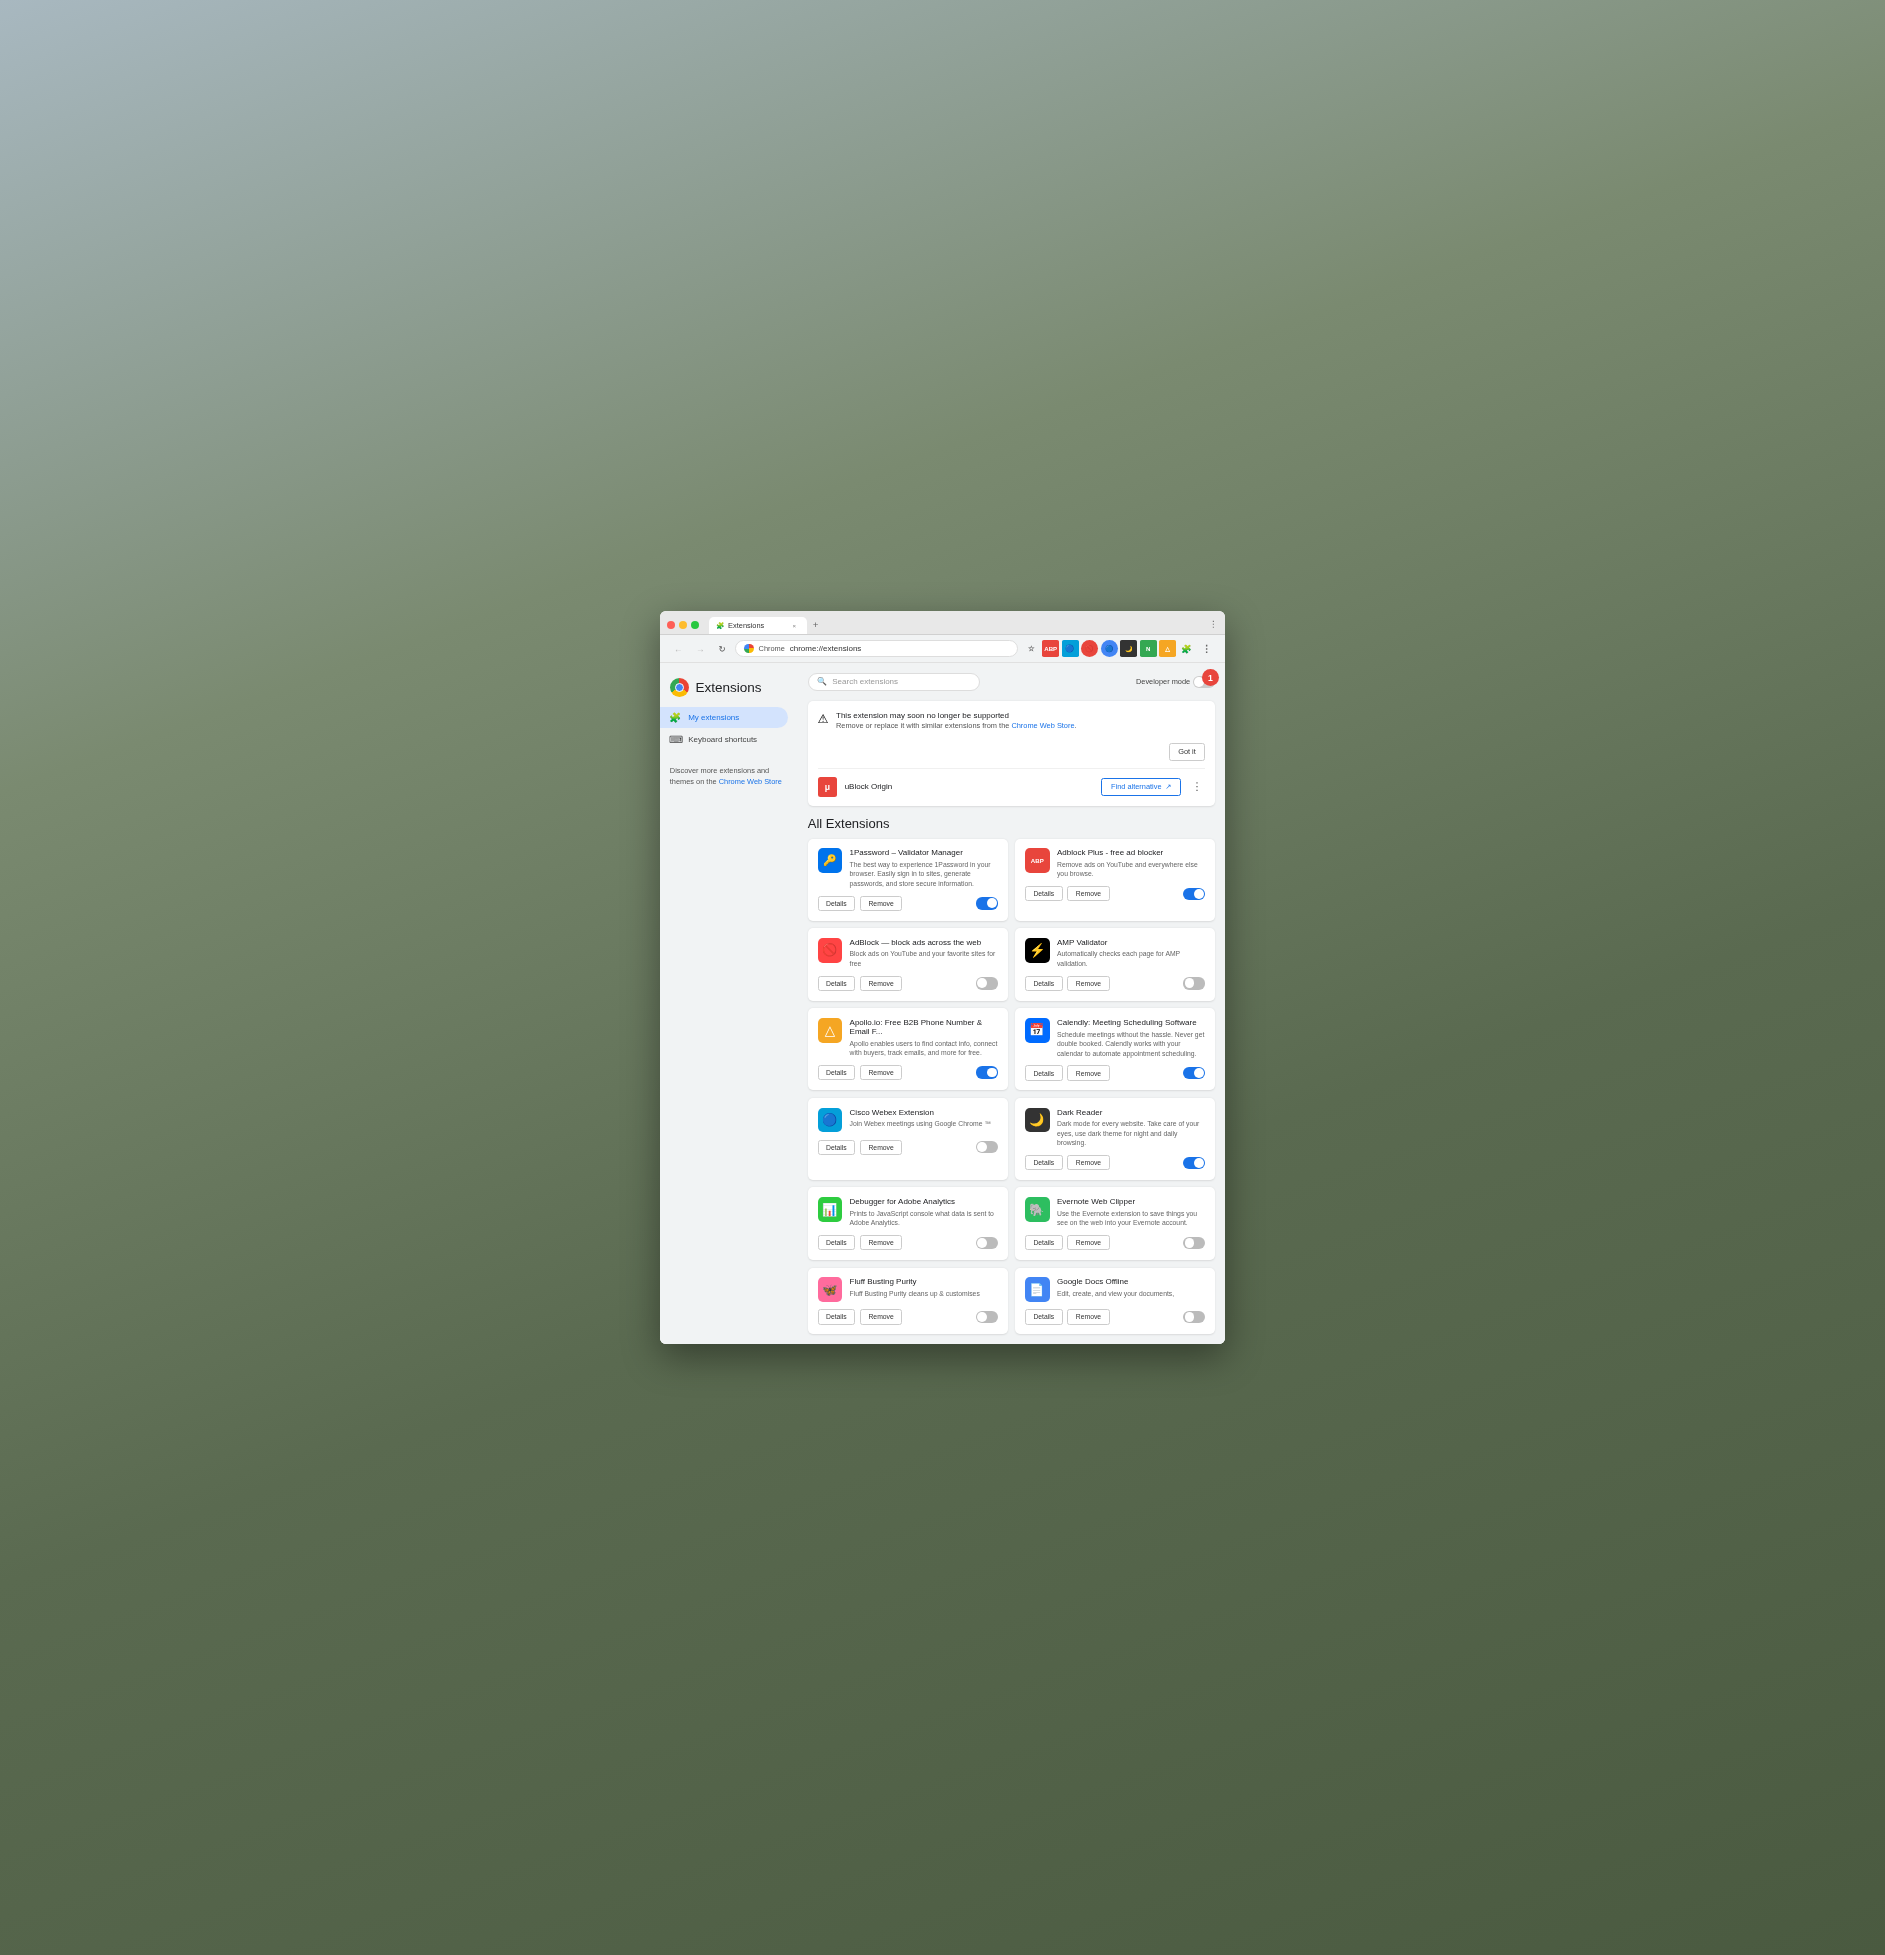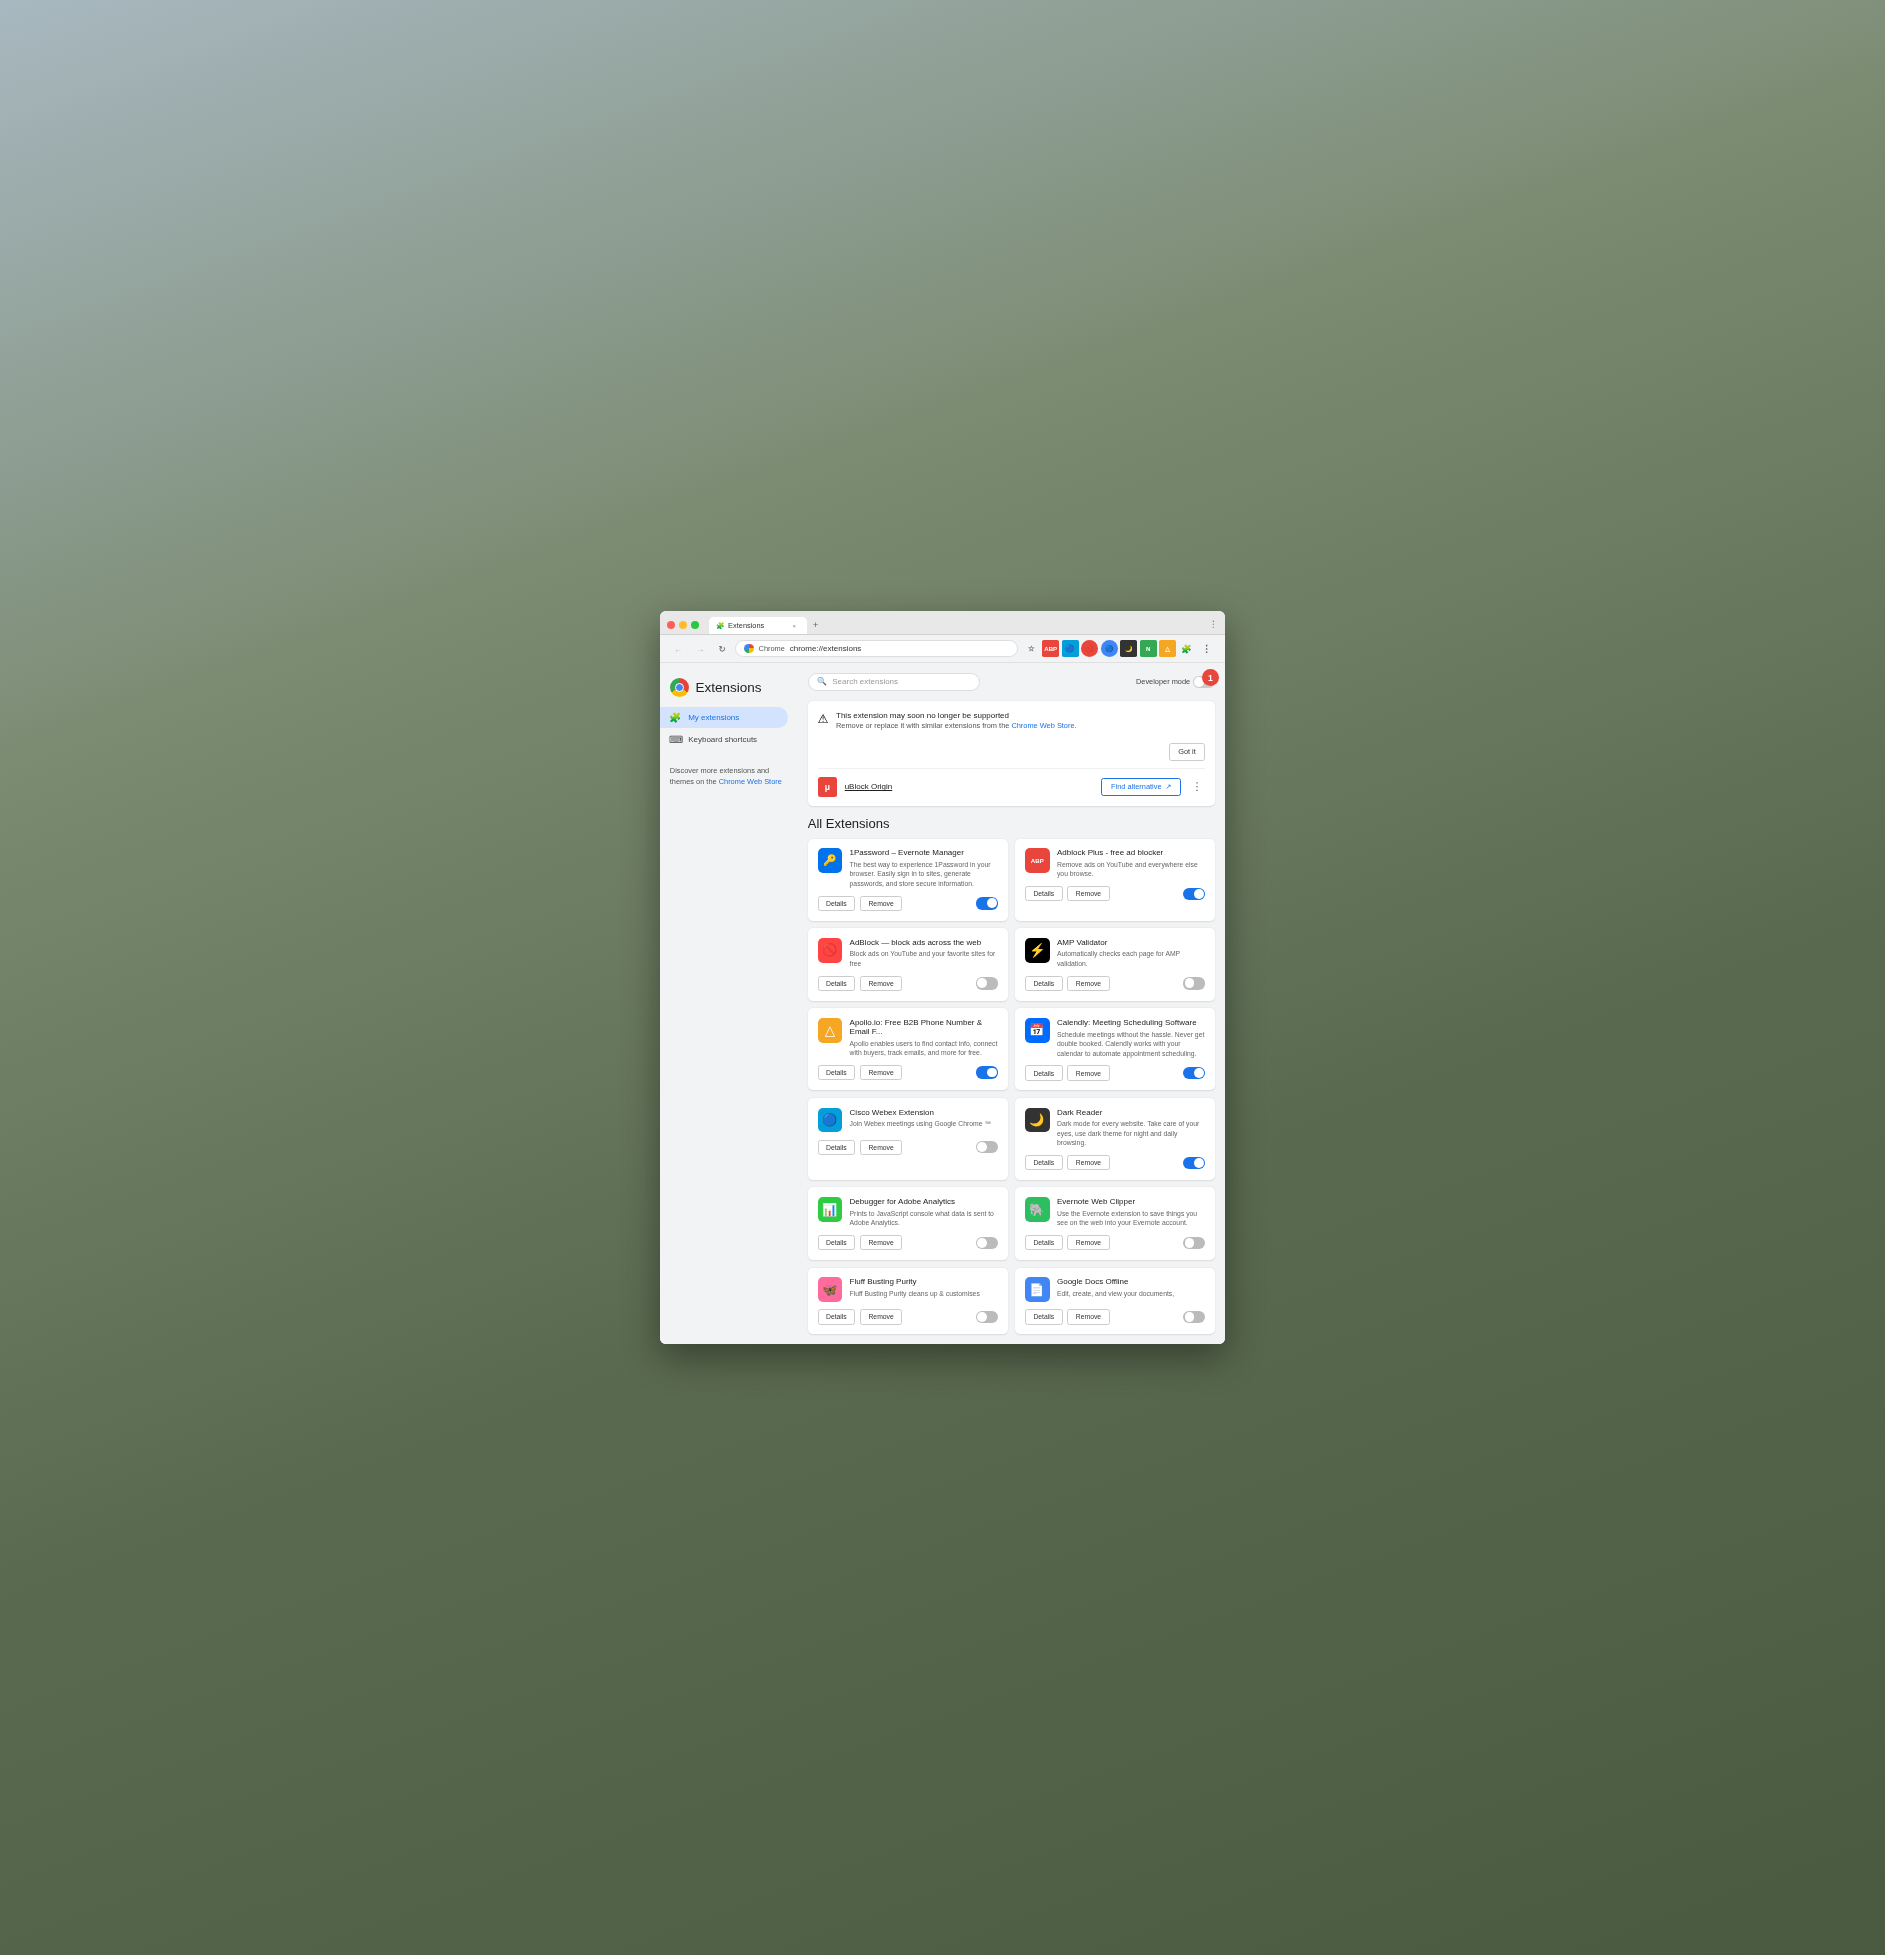--- a/index.html
+++ b/index.html
@@ -296,21 +296,20 @@
       color: white;
       font-size: 8.6px;
       font-weight: bold;
       flex-shrink: 0;
     }
     .ext-name {
       flex: 1;
       font-size: 8px;
       font-weight: 500;
       color: #202124;
-      text-decoration: underline;
     }
     .find-alt-btn {
       display: flex;
       align-items: center;
       gap: 3.7px;
       background: none;
       border: 0.6px solid #1a73e8;
       border-radius: 2.5px;
       padding: 3.7px 8.6px;
       font-size: 7.4px;
@@ -540,21 +539,21 @@
           </div>
         </div>
 
         <div class="section-title">All Extensions</div>
         <div class="extensions-grid">
 
           <div class="ext-card">
             <div class="ext-card-header">
               <div class="ext-icon icon-1password" style="border-radius:4.9px;display:flex;align-items:center;justify-content:center;color:white;font-size:11px;">🔑</div>
               <div>
-                <div class="ext-card-title">1Password – Evernote Manager</div>
+                <div class="ext-card-title">1Password – Validator Manager</div>
                 <div class="ext-card-desc">The best way to experience 1Password in your browser. Easily sign in to sites, generate passwords, and store secure information.</div>
               </div>
             </div>
             <div class="ext-card-actions">
               <button class="action-btn">Details</button>
               <button class="action-btn">Remove</button>
               <div class="toggle-sm on"></div>
             </div>
           </div>
 

